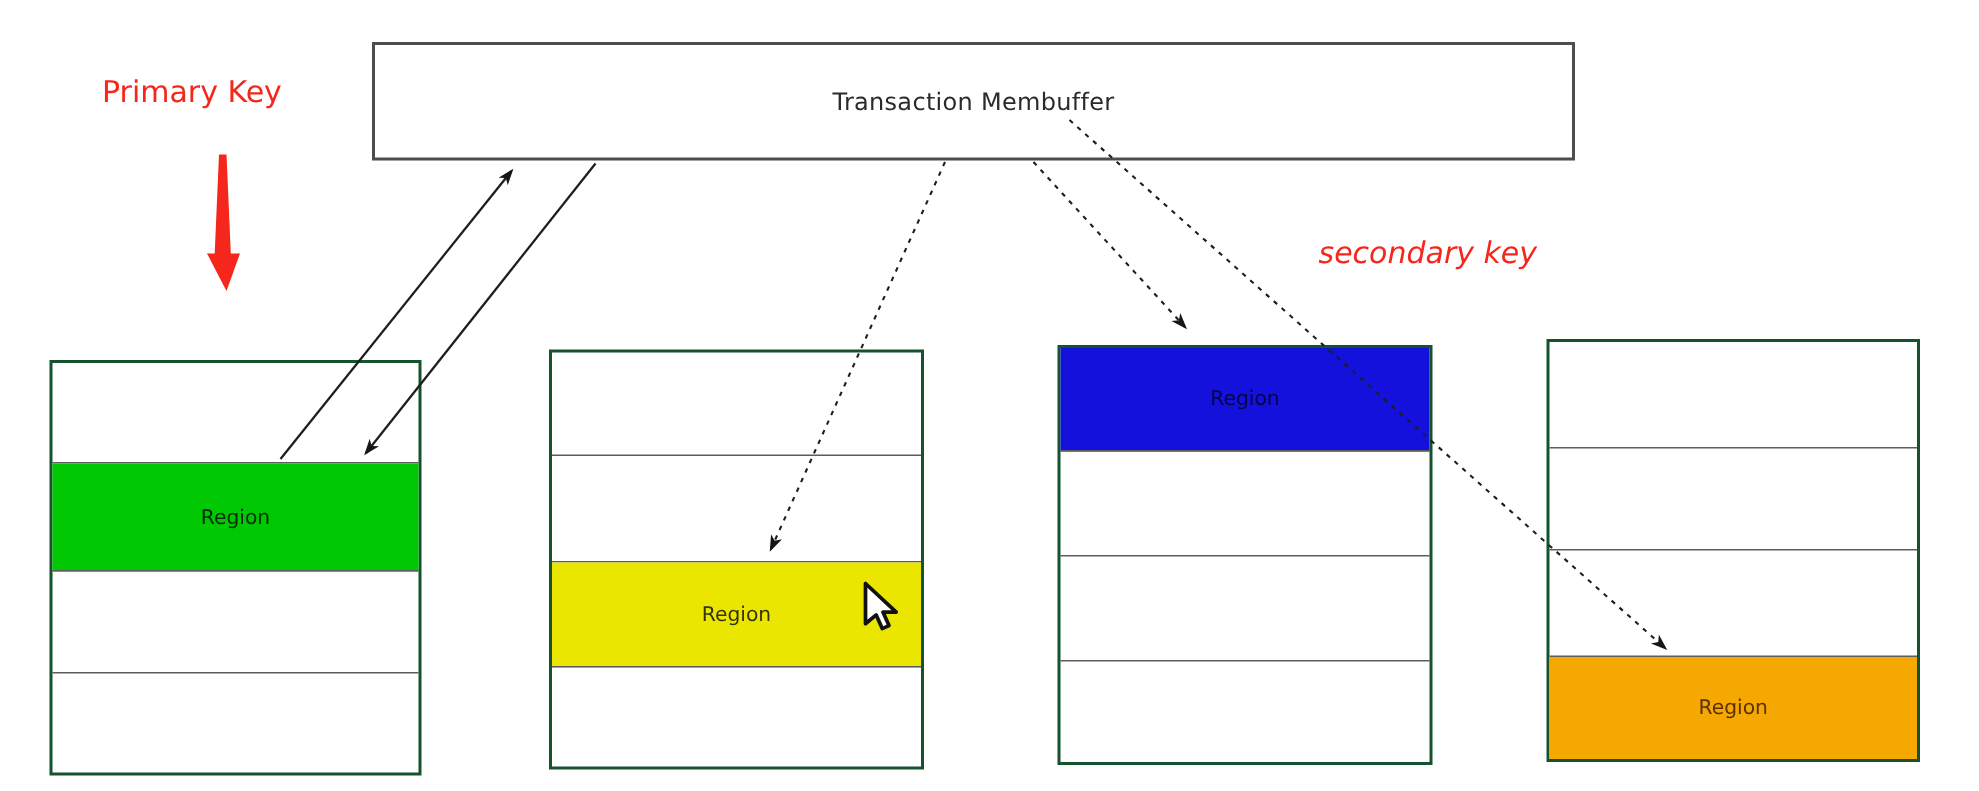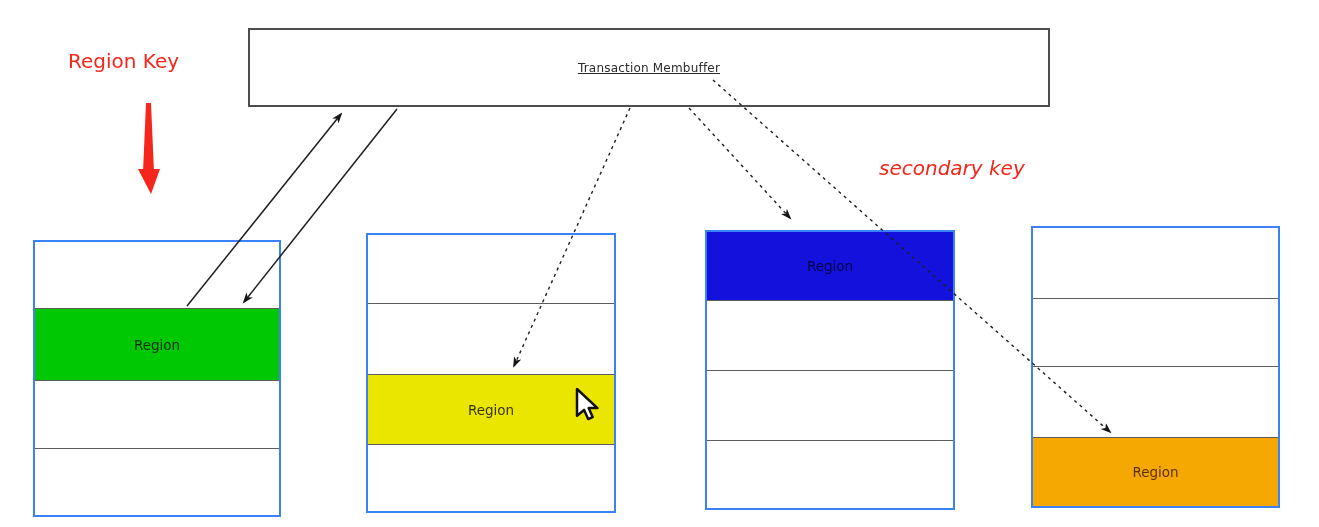--- a/index.html
+++ b/index.html
@@ -19,40 +19,39 @@
   
   .membuffer {
     position: absolute;
     left: 248px; top: 28px;
     width: 798px; height: 75px;
     border: 2px solid #4d4d4d;
     background: #ffffff;
     display: flex;
     align-items: center;
     justify-content: center;
-    font-size: 12px;
+    font-size: 16px;
     color: #2b2b2b;
     letter-spacing: 0.2px;
-    text-decoration: underline;
   }
 
   
   .red-label {
     position: absolute;
     color: #f5261b;
     font-size: 20px;
     white-space: nowrap;
   }
   #primary-key-label { left: 68px; top: 49px; }
   #secondary-key-label { left: 879px; top: 156px; font-style: italic; }
 
   
   .table {
     position: absolute;
-    border: 2px solid #3b82f6;
+    border: 2px solid #14532d;
     background: #ffffff;
     display: flex;
     flex-direction: column;
     box-sizing: border-box;
   }
   .table .row {
     box-sizing: border-box;
     border-bottom: 1.5px solid #5d5d5d;
     display: flex;
     align-items: center;
@@ -92,21 +91,21 @@
 </style>
 </head>
 <body>
 
 <div id="canvas">
 
   <div class="membuffer">
     <span>Transaction Membuffer</span>
   </div>
 
-  <div class="red-label" id="primary-key-label">Region Key</div>
+  <div class="red-label" id="primary-key-label">Primary Key</div>
   <div class="red-label" id="secondary-key-label">secondary key</div>
 
   <div class="table" id="table-1">
     <div class="row"></div>
     <div class="row" style="background-color: rgb(0, 200, 3);">
       <span>Region</span>
     </div>
     <div class="row"></div>
     <div class="row"></div>
   </div>

